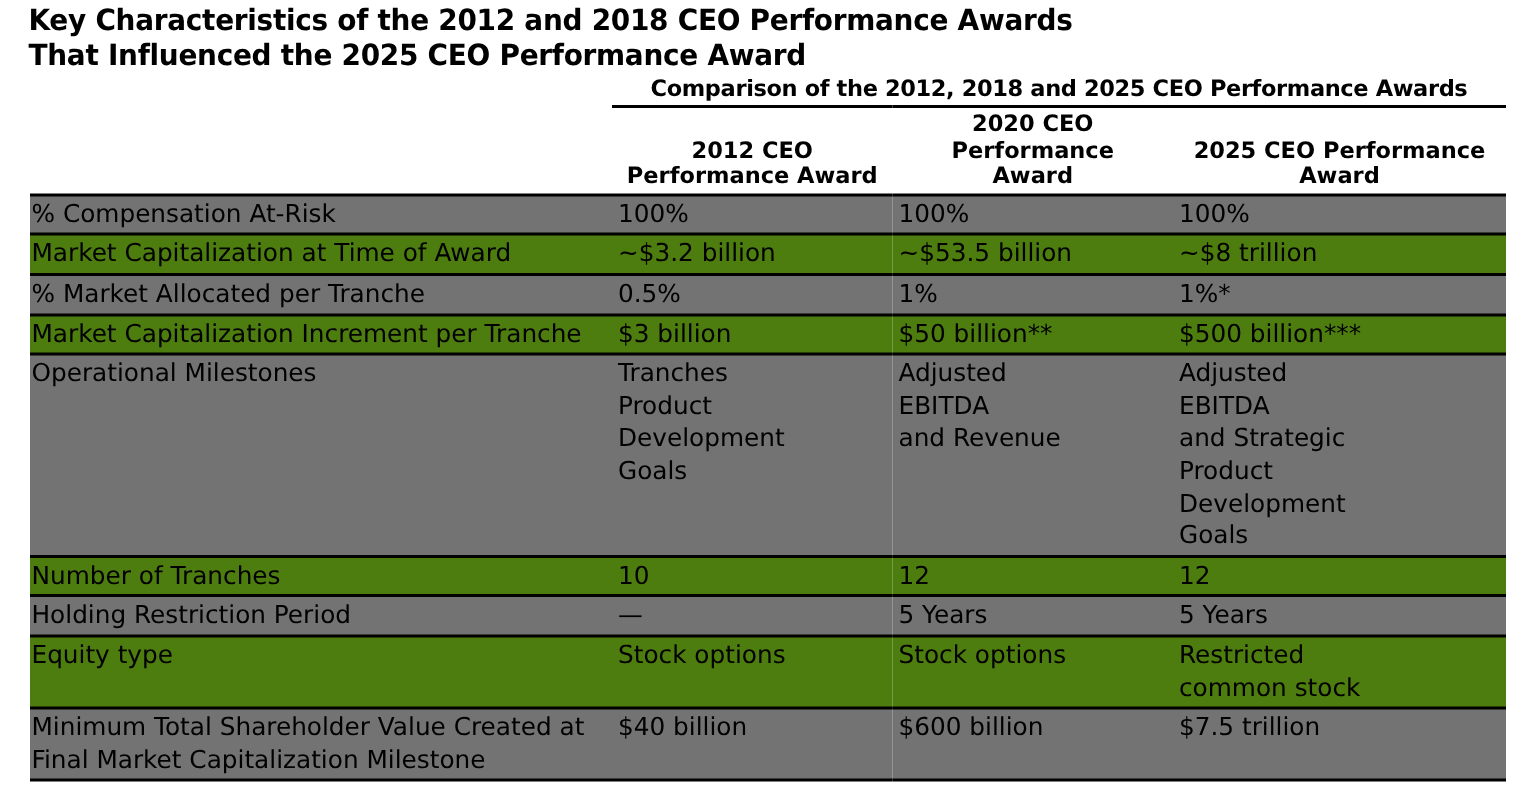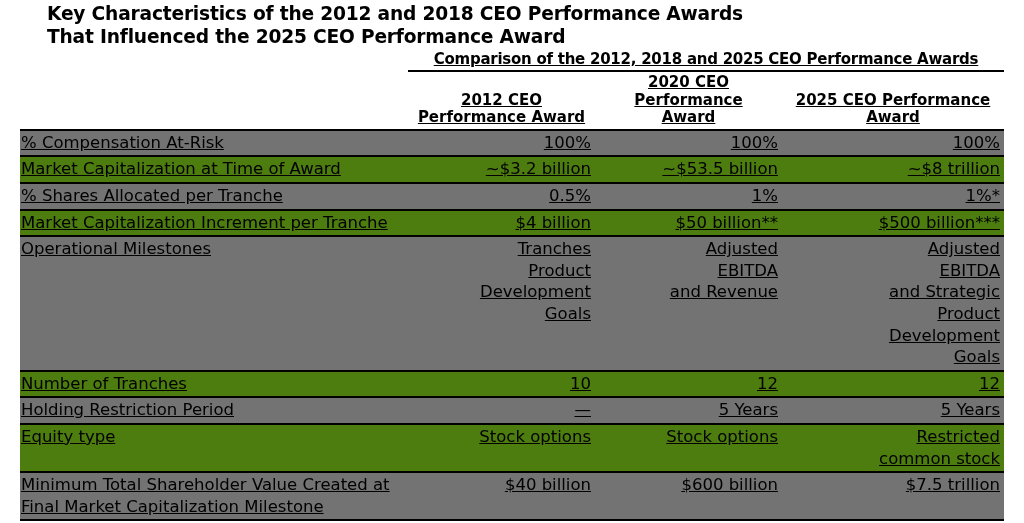--- a/index.html
+++ b/index.html
@@ -21,41 +21,39 @@
     height: 523px;
     background: #ffffff;
   }
 
   
   .title-block {
     position: absolute;
     left: 19px;
     top: 3px;
     width: 960px;
-    margin-left: 28px;
   }
   .title-line {
     font-family: "DejaVu Sans", "Liberation Sans", sans-serif;
     font-weight: bold;
     font-size: 19.5px;
     line-height: 22.5px;
     letter-spacing: -0.2px;
     color: #000000;
     white-space: nowrap;
     transform: scaleX(0.955);
     transform-origin: left center;
   }
 
   
   .tbl-wrap {
     position: absolute;
     left: 20px;
     top: 50px;
     width: 984px;
-    text-decoration: underline;
   }
   table.awards {
     border-collapse: collapse;
     width: 984px;
     table-layout: fixed;
   }
   table.awards col.c-label { width: 388px; }
   table.awards col.c-2012  { width: 187px; }
   table.awards col.c-2018  { width: 187px; }
   table.awards col.c-2025  { width: 222px; }
@@ -102,21 +100,21 @@
     padding: 1px 0 2px 0;
     vertical-align: top;
     border-top: 2.2px solid #000;
   }
   tr.data-row td.lbl {
     text-align: left;
     padding-left: 1px;
     padding-right: 8px;
   }
   tr.data-row td.val {
-    text-align: right;
+    text-align: left;
     padding-left: 4px;
     padding-right: 4px;
   }
   tr.data-row.shaded td { background: #737373; }
   tr.data-row.plain  td { background: #4d7c0f; }
 
   tr.data-row.last td { border-bottom: 2.2px solid #000; }
 
   
   .stack { display: block; }
@@ -199,42 +197,42 @@
                 <span>~$53.5 billion</span>
               </span>
             </td>
             <td class="val">
               <span class="stack">
                 <span>~$8 trillion</span>
               </span>
             </td>
           </tr>
           <tr class="data-row shaded">
-            <td class="lbl">% Shares Allocated per Tranche</td>
+            <td class="lbl">% Market Allocated per Tranche</td>
             <td class="val">
               <span class="stack">
                 <span>0.5%</span>
               </span>
             </td>
             <td class="val">
               <span class="stack">
                 <span>1%</span>
               </span>
             </td>
             <td class="val">
               <span class="stack">
                 <span>1%*</span>
               </span>
             </td>
           </tr>
           <tr class="data-row plain">
             <td class="lbl">Market Capitalization Increment per Tranche</td>
             <td class="val">
               <span class="stack">
-                <span>$4 billion</span>
+                <span>$3 billion</span>
               </span>
             </td>
             <td class="val">
               <span class="stack">
                 <span>$50 billion**</span>
               </span>
             </td>
             <td class="val">
               <span class="stack">
                 <span>$500 billion***</span>

